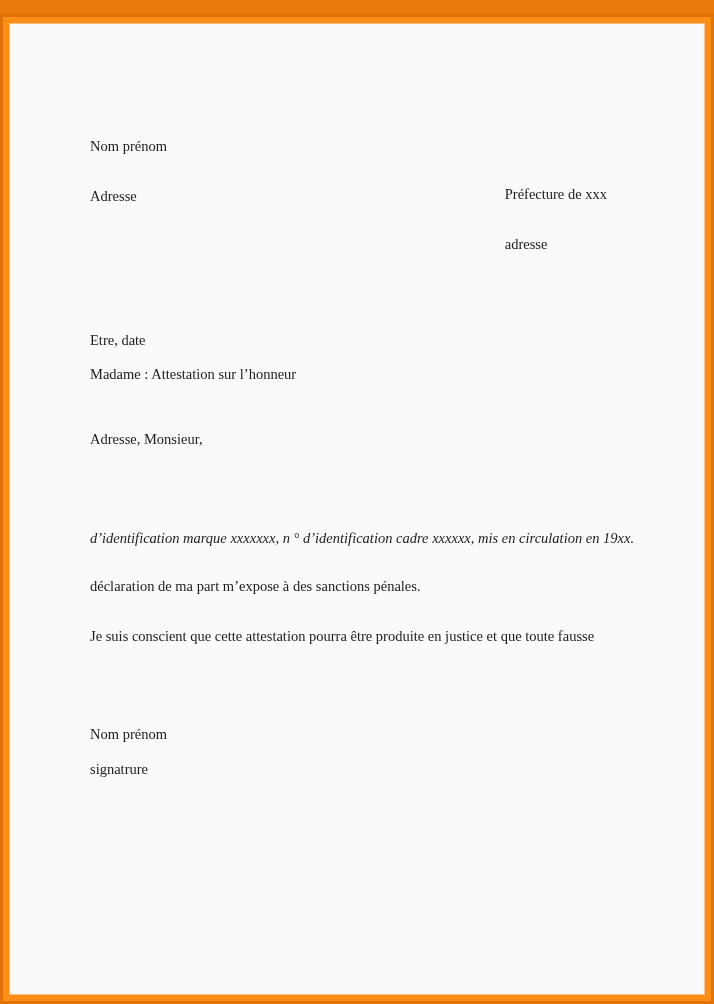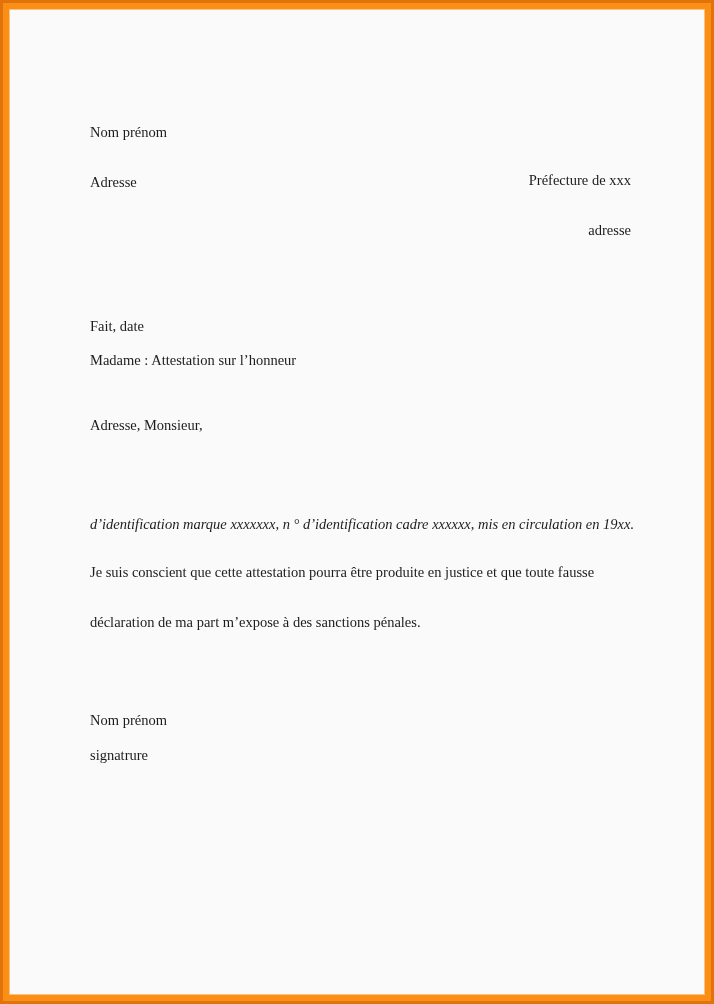--- a/index.html
+++ b/index.html
@@ -13,20 +13,21 @@
     background: #e8790a;
     font-family: "Liberation Serif", "DejaVu Serif", serif;
     overflow: hidden;
   }
   
   .frame {
     position: absolute;
     inset: 0;
     background: linear-gradient(#e1730a, #e1730a);
     background-color: #ef7d06;
+    margin-top: 14px;
   }
   .frame-inner {
     position: absolute;
     inset: 3px;
     background: #fb8e17;
   }
   .page {
     position: absolute;
     inset: 9px;
     background: #fafafa;
@@ -34,56 +35,56 @@
   }
   .txt {
     position: absolute;
     color: #1c1c1c;
     font-size: 14.5px;
     line-height: 16.5px;
     white-space: pre-wrap;
   }
   .left { left: 81px; }
   .right-block {
-    right: 74px;
-    text-align: right;
+    right: 98px;
+    text-align: left;
   }
   .italic { font-style: italic; }
 </style>
 </head>
 <body>
 
 <div class="frame">
   <div class="frame-inner"></div>
   <div class="page">
 
     <div class="txt left" style="top: 82px;">
       <div>Nom prénom</div>
       <div>Adresse</div>
     </div>
 
     <div class="txt right-block" style="top: 130px;">
       <div>Préfecture de xxx</div>
       <div>adresse</div>
     </div>
 
-    <div class="txt left" style="top: 309px;">Fait, date</div>
+    <div class="txt left" style="top: 309px;">Etre, date</div>
 
     <div class="txt left" style="top: 343px;">Madame : Attestation sur l’honneur</div>
 
     <div class="txt left" style="top: 408px;">Adresse, Monsieur,</div>
 
 
     <div class="txt left italic" style="top: 474px;">
       <div>d’identification marque xxxxxxx, n ° d’identification cadre xxxxxx, mis en circulation en 19xx.</div>
     </div>
 
     <div class="txt left" style="top: 522px;">
+      <div>déclaration de ma part m’expose à des sanctions pénales.</div>
       <div>Je suis conscient que cette attestation pourra être produite en justice et que toute fausse</div>
-      <div>déclaration de ma part m’expose à des sanctions pénales.</div>
     </div>
 
 
     <div class="txt left" style="top: 703px;">Nom prénom</div>
 
     <div class="txt left" style="top: 738px;">signatrure</div>
 
   </div>
 </div>
 

